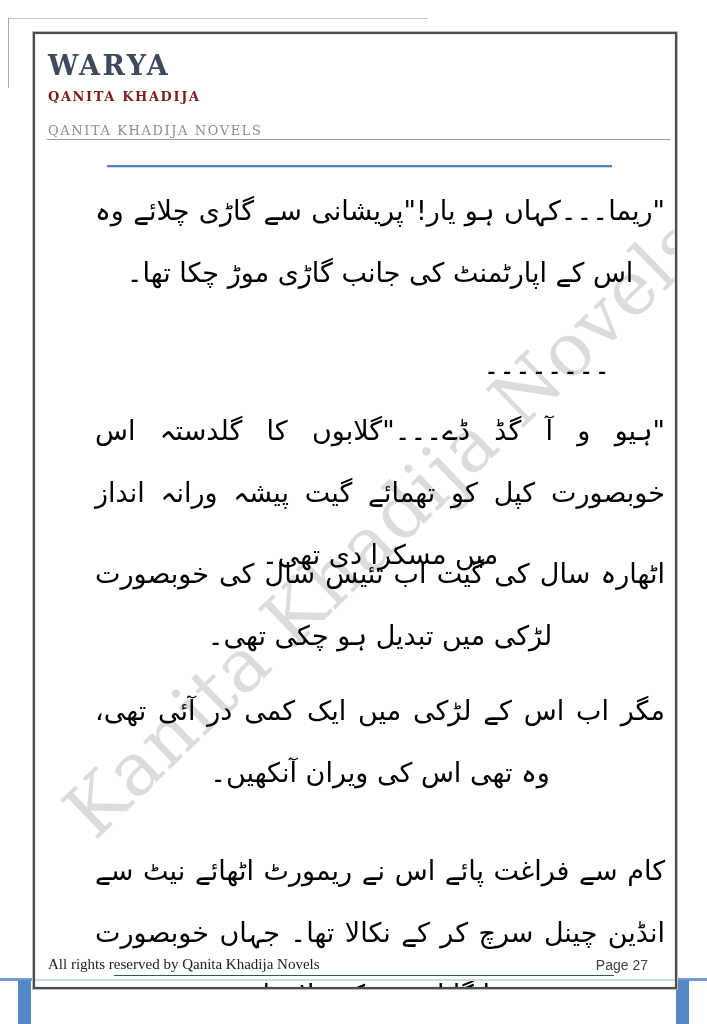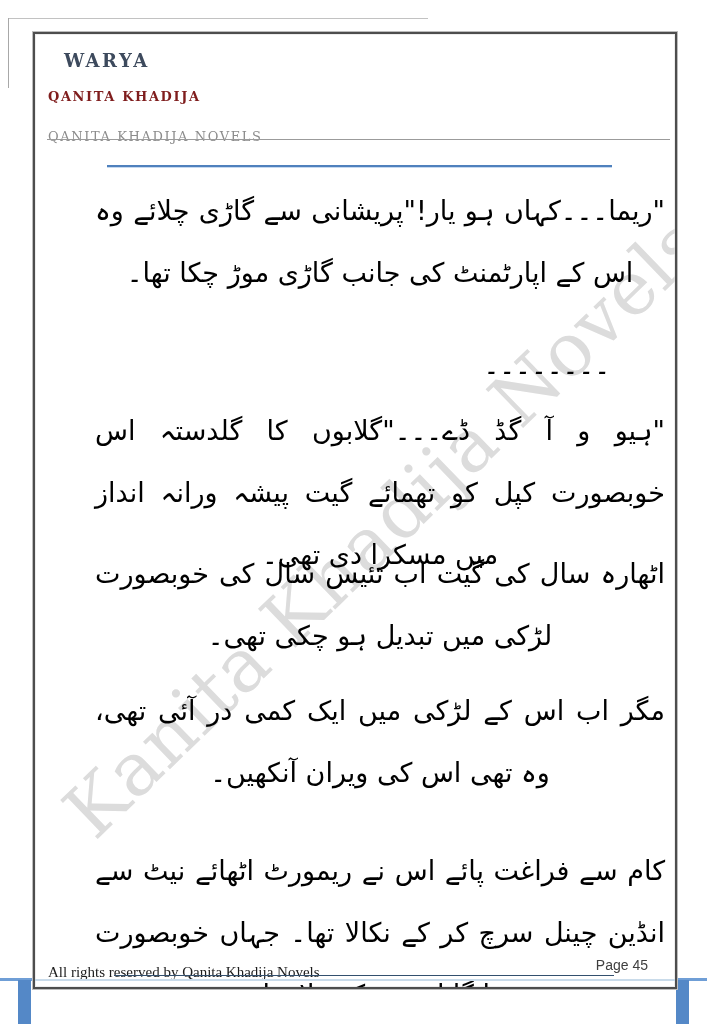--- a/index.html
+++ b/index.html
@@ -46,37 +46,37 @@
     font-size: 74px;
     letter-spacing: 1px;
     color: #dcdcdc;
     white-space: nowrap;
     z-index: 0;
     user-select: none;
   }
 
   
   .hdr-title {
-    position: absolute; left: 29px; top: 16px;
+    position: absolute; left: 13px; top: 16px;
     font-family: "DejaVu Serif", serif;
-    font-size: 18px; font-weight: bold;
+    font-size: 27px; font-weight: bold;
     letter-spacing: 2.5px;
     color: #3d4a5d;
     z-index: 1;
   }
   .hdr-author {
     position: absolute; left: 13px; top: 55px;
     font-family: "DejaVu Serif", serif;
     font-size: 13px; font-weight: bold;
     letter-spacing: 1.6px;
     color: #7f1d1d;
     z-index: 1;
   }
   .hdr-brand {
-    position: absolute; left: 13px; top: 95px;
+    position: absolute; left: 13px; top: 89px;
     font-family: "DejaVu Serif", serif;
     font-size: 13px; font-weight: normal;
     letter-spacing: 1.6px;
     color: #8c8c8c;
     z-index: 1;
   }
   .hdr-rule-gray {
     position: absolute; left: 12px; top: 105px;
     width: 623px; height: 1px; background: #9b9b9b; z-index: 1;
   }
@@ -118,21 +118,21 @@
     line-height: 62px;
     letter-spacing: 2px;
     color: #000000;
     z-index: 1;
   }
 
   
   .footer-rights {
     position: absolute; left: 13px; top: 922px;
     font-family: "Liberation Serif", serif;
-    font-size: 15px; color: #1c1c1c; z-index: 1; margin-top: 8px;
+    font-size: 15px; color: #1c1c1c; z-index: 1;
   }
   .footer-underline {
     position: absolute; left: 79px; top: 941px;
     width: 500px; height: 1px; background: #33506e; z-index: 1;
   }
   .footer-pale-line {
     position: absolute; left: 0; top: 945px;
     width: 644px; height: 2px; background: #c9dbea; z-index: 1;
   }
   .footer-page {
@@ -166,17 +166,17 @@
     <div class="para p1" dir="rtl">"ریما۔۔۔کہاں ہو یار!"پریشانی سے گاڑی چلائے وہ اس کے اپارٹمنٹ کی جانب گاڑی موڑ چکا تھا۔</div>
     <div class="separator" dir="rtl">۔۔۔۔۔۔۔۔</div>
     <div class="para p2" dir="rtl">"ہیو و آ گڈ ڈے۔۔۔"گلابوں کا گلدستہ اس خوبصورت کپل کو تھمائے گیت پیشہ ورانہ انداز میں مسکرا دی تھی۔</div>
     <div class="para p3" dir="rtl">اٹھارہ سال کی گیت اب تئیس سال کی خوبصورت لڑکی میں تبدیل ہو چکی تھی۔</div>
     <div class="para p4" dir="rtl">مگر اب اس کے لڑکی میں ایک کمی در آئی تھی، وہ تھی اس کی ویران آنکھیں۔</div>
     <div class="para p5" dir="rtl">کام سے فراغت پائے اس نے ریمورٹ اٹھائے نیٹ سے انڈین چینل سرچ کر کے نکالا تھا۔ جہاں خوبصورت سا گانا سننے کو ملا تھا۔</div>
 
     <div class="footer-rights">All rights reserved by Qanita Khadija Novels</div>
     <div class="footer-underline"></div>
     <div class="footer-pale-line"></div>
-    <div class="footer-page">Page 45</div>
+    <div class="footer-page">Page 27</div>
 
   </div>
 
 </div>
 
 </body></html>

